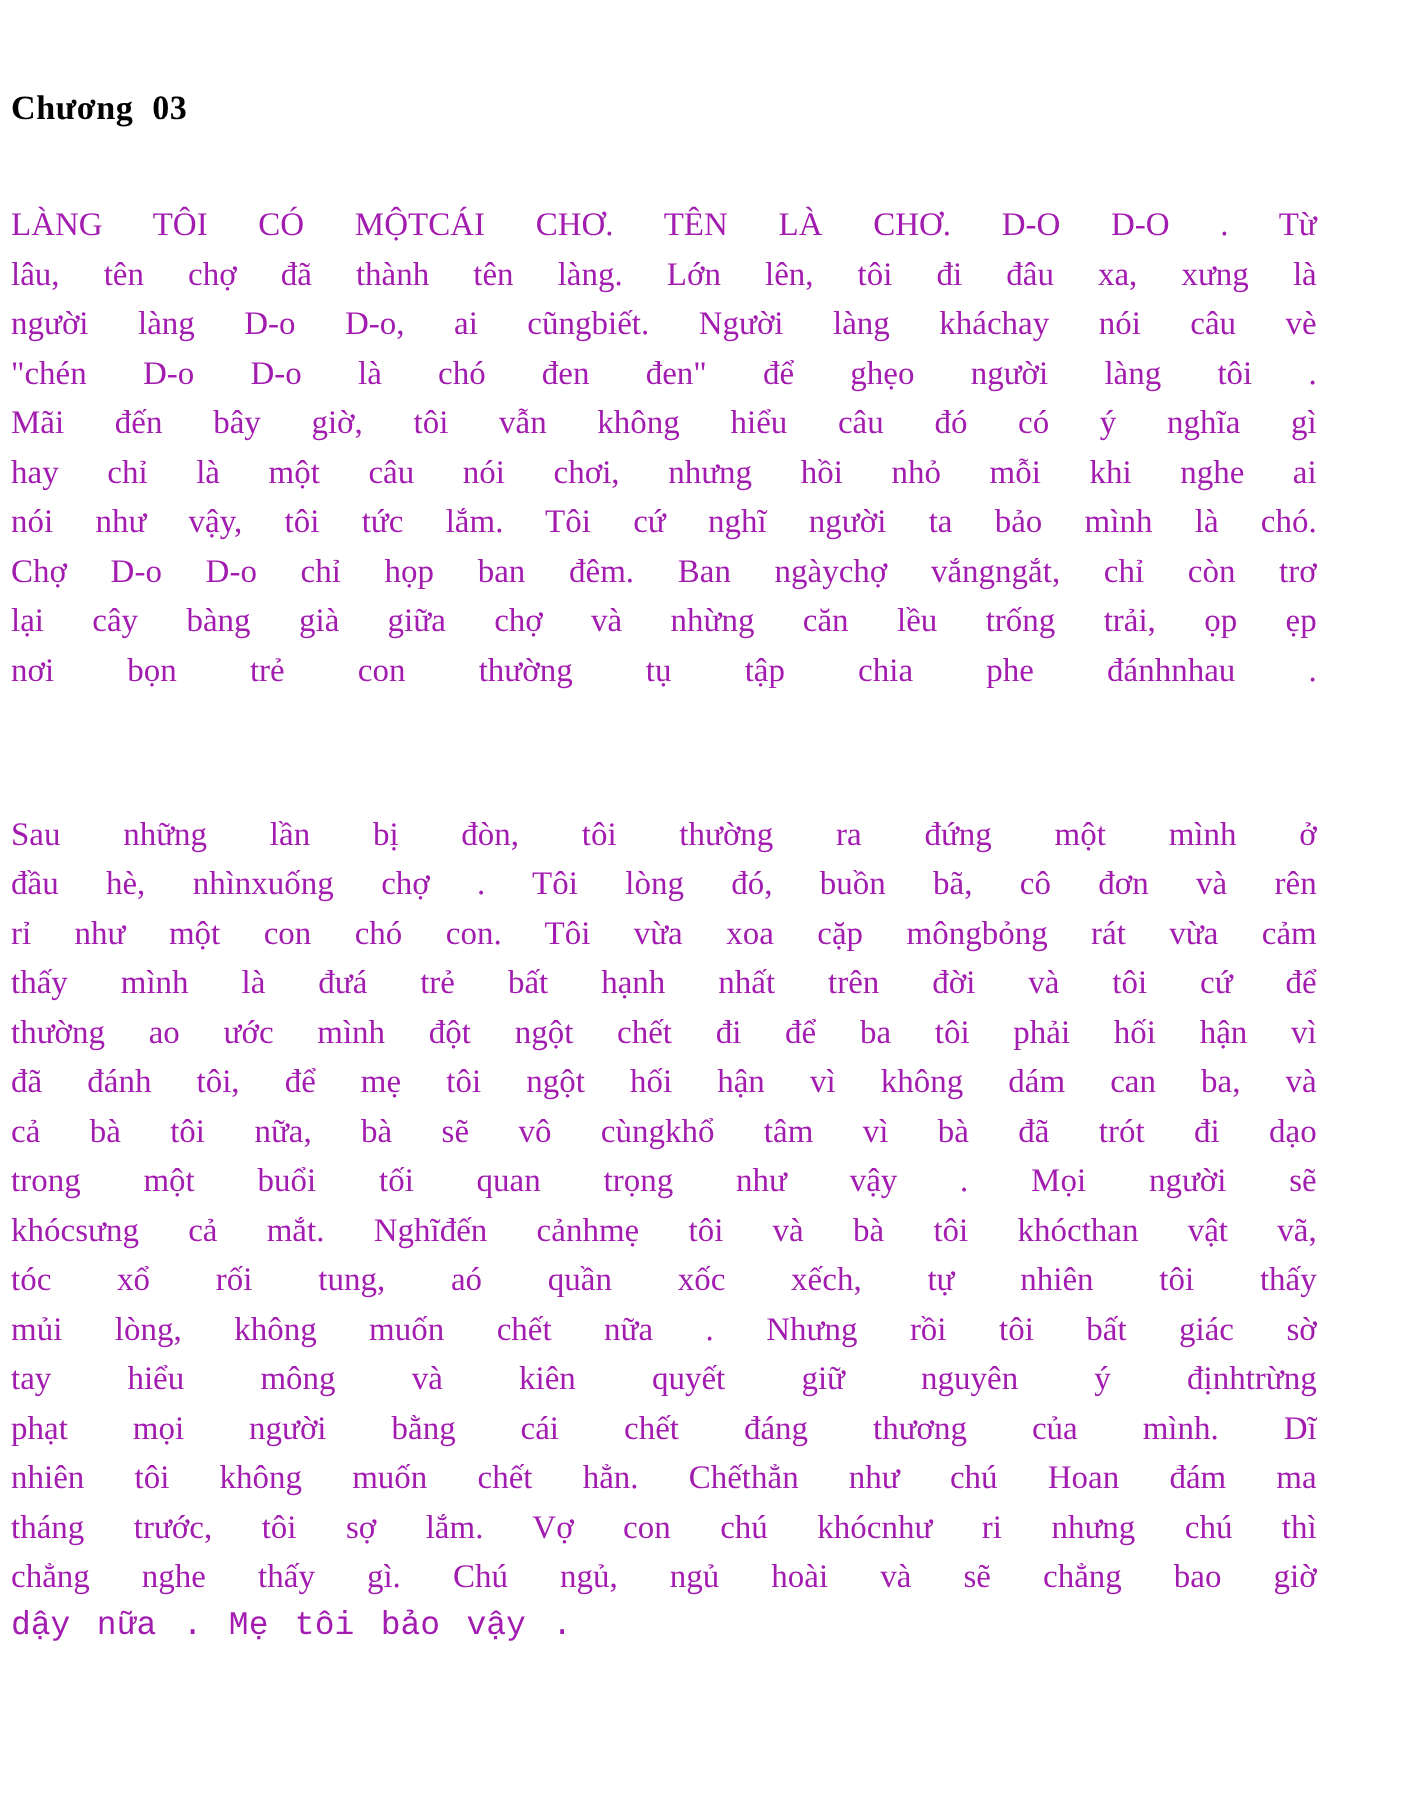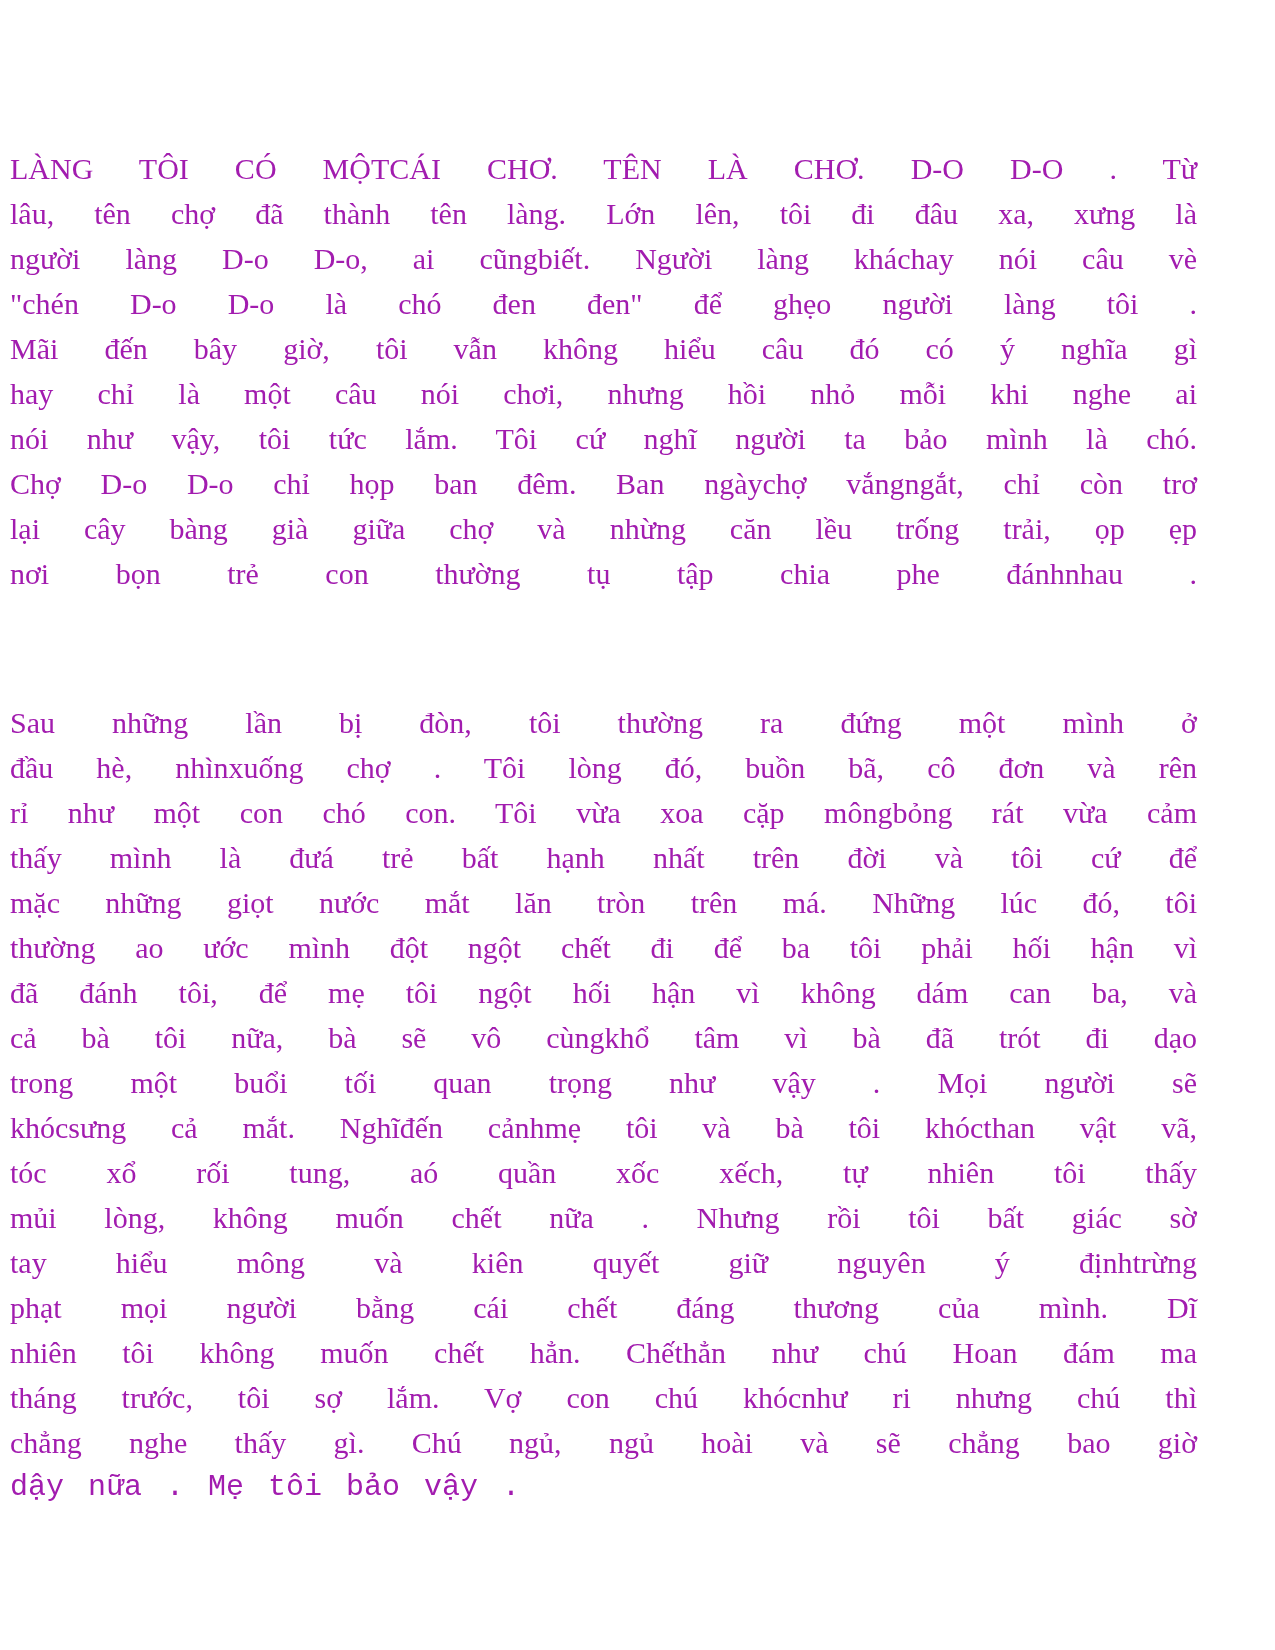--- a/index.html
+++ b/index.html
@@ -43,39 +43,39 @@
   .paragraph:last-child .line:last-child {
     text-align-last: left;
     word-spacing: 6px;
     font-family: Liberation Mono, monospace;
   }
 </style>
 </head>
 <body>
 
 <div class="page">
+  <h1 class="heading">Chương 03</h1>
   <div class="body-text">
       <div class="paragraph">
         <div class="line">LÀNG TÔI CÓ MỘTCÁI CHƠ. TÊN LÀ CHƠ. D-O D-O . Từ</div>
         <div class="line">lâu, tên chợ đã thành tên làng. Lớn lên, tôi đi đâu xa, xưng là</div>
         <div class="line">người làng D-o D-o, ai cũngbiết. Người làng kháchay nói câu vè</div>
         <div class="line">"chén D-o D-o là chó đen đen" để ghẹo người làng tôi .</div>
         <div class="line">Mãi đến bây giờ, tôi vẫn không hiểu câu đó có ý nghĩa gì</div>
         <div class="line">hay chỉ là một câu nói chơi, nhưng hồi nhỏ mỗi khi nghe ai</div>
         <div class="line">nói như vậy, tôi tức lắm. Tôi cứ nghĩ người ta bảo mình là chó.</div>
         <div class="line">Chợ D-o D-o chỉ họp ban đêm. Ban ngàychợ vắngngắt, chỉ còn trơ</div>
         <div class="line">lại cây bàng già giữa chợ và nhừng căn lều trống trải, ọp ẹp</div>
         <div class="line">nơi bọn trẻ con thường tụ tập chia phe đánhnhau .</div>
       </div>
       <div class="paragraph">
         <div class="line">Sau những lần bị đòn, tôi thường ra đứng một mình ở</div>
         <div class="line">đầu hè, nhìnxuống chợ . Tôi lòng đó, buồn bã, cô đơn và rên</div>
         <div class="line">rỉ như một con chó con. Tôi vừa xoa cặp môngbỏng rát vừa cảm</div>
         <div class="line">thấy mình là đưá trẻ bất hạnh nhất trên đời và tôi cứ để</div>
-        <div class="line">mặc những giọt nước mắt lăn tròn trên má. Những lúc đó, tôi</div>
         <div class="line">thường ao ước mình đột ngột chết đi để ba tôi phải hối hận vì</div>
         <div class="line">đã đánh tôi, để mẹ tôi ngột hối hận vì không dám can ba, và</div>
         <div class="line">cả bà tôi nữa, bà sẽ vô cùngkhổ tâm vì bà đã trót đi dạo</div>
         <div class="line">trong một buổi tối quan trọng như vậy . Mọi người sẽ</div>
         <div class="line">khócsưng cả mắt. Nghĩđến cảnhmẹ tôi và bà tôi khócthan vật vã,</div>
         <div class="line">tóc xổ rối tung, aó quần xốc xếch, tự nhiên tôi thấy</div>
         <div class="line">mủi lòng, không muốn chết nữa . Nhưng rồi tôi bất giác sờ</div>
         <div class="line">tay hiểu mông và kiên quyết giữ nguyên ý địnhtrừng</div>
         <div class="line">phạt mọi người bằng cái chết đáng thương của mình. Dĩ</div>
         <div class="line">nhiên tôi không muốn chết hẳn. Chếthẳn như chú Hoan đám ma</div>

